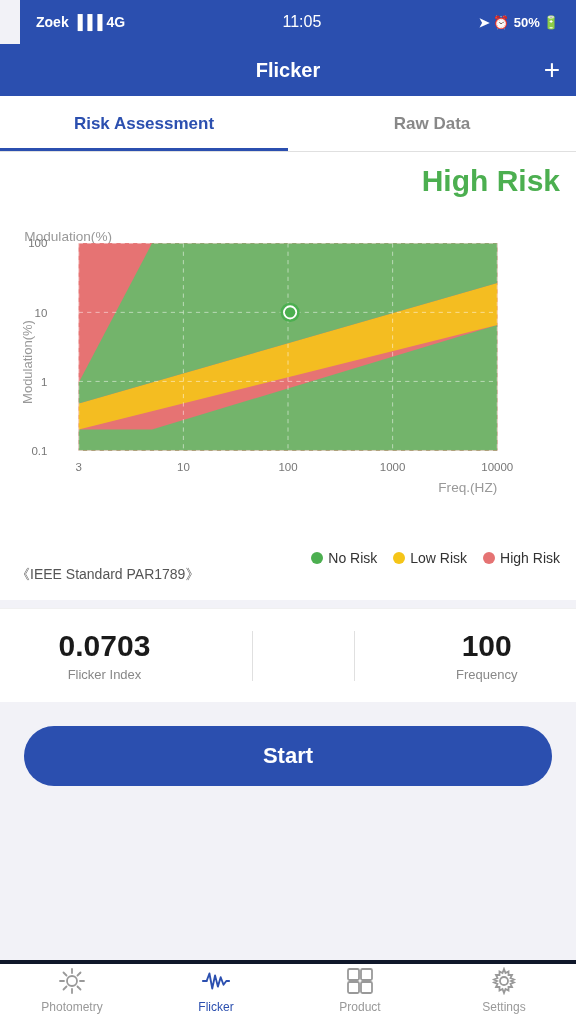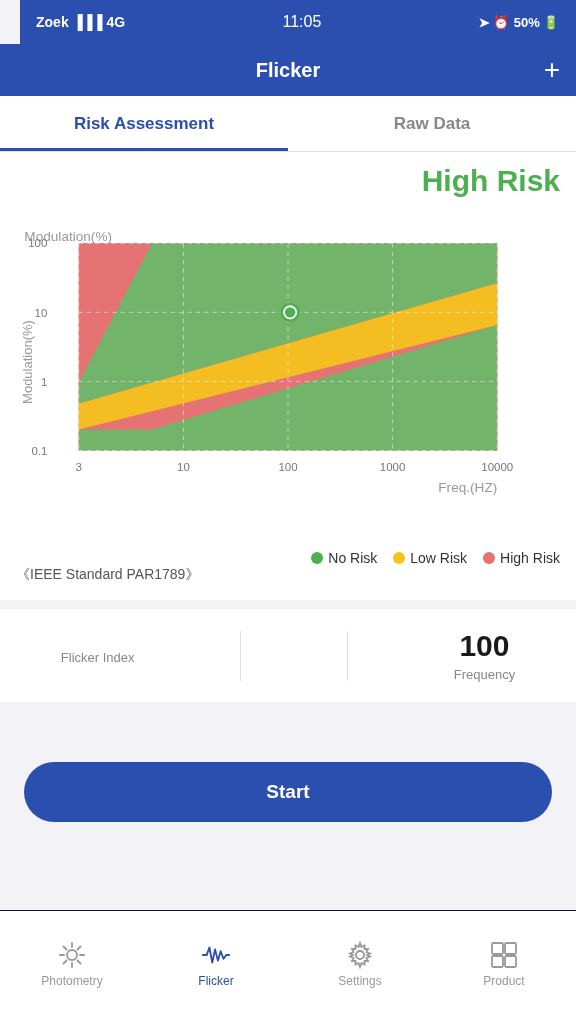--- a/index.html
+++ b/index.html
@@ -166,35 +166,34 @@
       background: #f2f2f7;
       padding: 24px 24px;
     }
     .start-btn {
       width: 100%;
       height: 60px;
       background: #2b4faf;
       border: none;
       border-radius: 30px;
       color: white;
-      font-size: 19px;
+      font-size: 22px;
       font-weight: 600;
       cursor: pointer;
-      margin-top: 36px;
     }
 
     
     .bottom-nav {
       position: absolute;
       bottom: 0;
       left: 0;
       right: 0;
-      height: 114px;
+      height: 64px;
       background: white;
-      border-top: 1px solid #0f172a;
+      border-top: 4px solid #0f172a;
       display: flex;
       align-items: center;
     }
     .nav-item {
       flex: 1;
       display: flex;
       flex-direction: column;
       align-items: center;
       gap: 4px;
       cursor: pointer;
@@ -321,20 +320,21 @@
     <div class="legend-item">
       <div class="legend-dot" style="background:#e57373;"></div>
       <span>High Risk</span>
     </div>
   </div>
   <div class="ieee-text">《IEEE Standard PAR1789》</div>
 </div>
 
 <div class="metrics">
   <div class="metric">
+    <div class="metric-value">0.0703</div>
     <div class="metric-label">Flicker Index</div>
   </div>
   <div class="metric-divider"></div>
   <div class="metric-divider"></div>
   <div class="metric">
     <div class="metric-value">100</div>
     <div class="metric-label">Frequency</div>
   </div>
 </div>
 
@@ -367,32 +367,32 @@
         <line x1="2" y1="14" x2="6" y2="14" stroke="#2b4faf" stroke-width="2" stroke-linecap="round"></line>
         <path d="M6 14 L9 6 L12 22 L15 8 L18 20 L21 10 L24 18 L27 14 L30 14" stroke="#2b4faf" stroke-width="2" stroke-linecap="round" stroke-linejoin="round" fill="none"></path>
       </svg>
     </div>
     <span class="nav-label" style="color:#2b4faf;">Flicker</span>
   </div>
 
   <div class="nav-item">
     <div class="nav-icon">
       <svg width="28" height="28" viewBox="0 0 28 28" fill="none">
-        <circle cx="14" cy="14" r="4" stroke="#999" stroke-width="1.8"></circle>
-        <path d="M14 2 L15.5 6 L18.5 4.5 L18.5 8 L22 8 L20.5 11 L24 12.5 L21 14 L24 15.5 L20.5 17 L22 20 L18.5 20 L18.5 23.5 L15.5 22 L14 26 L12.5 22 L9.5 23.5 L9.5 20 L6 20 L7.5 17 L4 15.5 L7 14 L4 12.5 L7.5 11 L6 8 L9.5 8 L9.5 4.5 L12.5 6 Z" stroke="#999" stroke-width="1.8" fill="none"></path>
-      </svg>
-    </div>
-    <span class="nav-label">Settings</span>
-  </div>
-
-  <div class="nav-item">
-    <div class="nav-icon">
-      <svg width="28" height="28" viewBox="0 0 28 28" fill="none">
         <rect x="2" y="2" width="11" height="11" rx="1.5" stroke="#999" stroke-width="1.8"></rect>
         <rect x="15" y="2" width="11" height="11" rx="1.5" stroke="#999" stroke-width="1.8"></rect>
         <rect x="2" y="15" width="11" height="11" rx="1.5" stroke="#999" stroke-width="1.8"></rect>
         <rect x="15" y="15" width="11" height="11" rx="1.5" stroke="#999" stroke-width="1.8"></rect>
       </svg>
     </div>
     <span class="nav-label">Product</span>
   </div>
 
+  <div class="nav-item">
+    <div class="nav-icon">
+      <svg width="28" height="28" viewBox="0 0 28 28" fill="none">
+        <circle cx="14" cy="14" r="4" stroke="#999" stroke-width="1.8"></circle>
+        <path d="M14 2 L15.5 6 L18.5 4.5 L18.5 8 L22 8 L20.5 11 L24 12.5 L21 14 L24 15.5 L20.5 17 L22 20 L18.5 20 L18.5 23.5 L15.5 22 L14 26 L12.5 22 L9.5 23.5 L9.5 20 L6 20 L7.5 17 L4 15.5 L7 14 L4 12.5 L7.5 11 L6 8 L9.5 8 L9.5 4.5 L12.5 6 Z" stroke="#999" stroke-width="1.8" fill="none"></path>
+      </svg>
+    </div>
+    <span class="nav-label">Settings</span>
+  </div>
+
 </div>
 
 </body></html>

